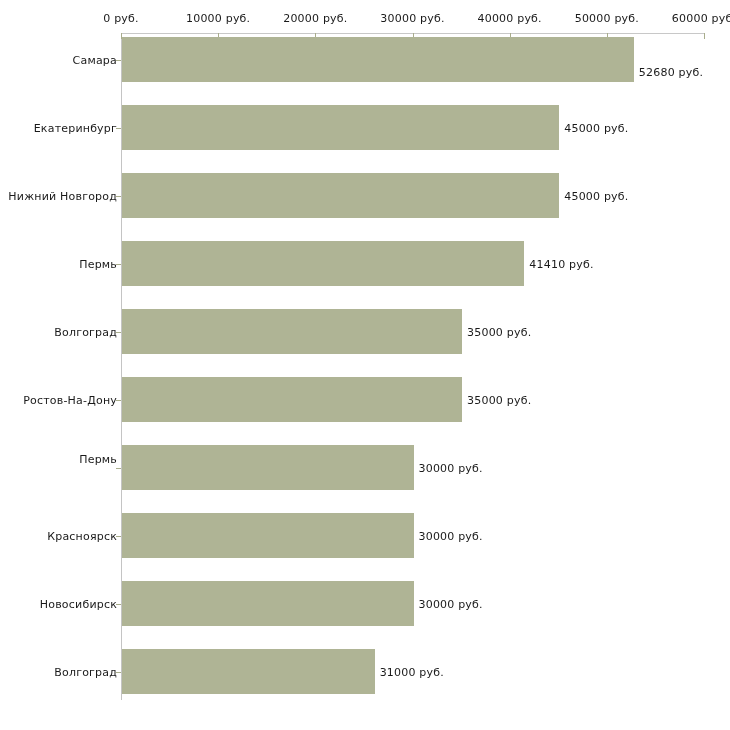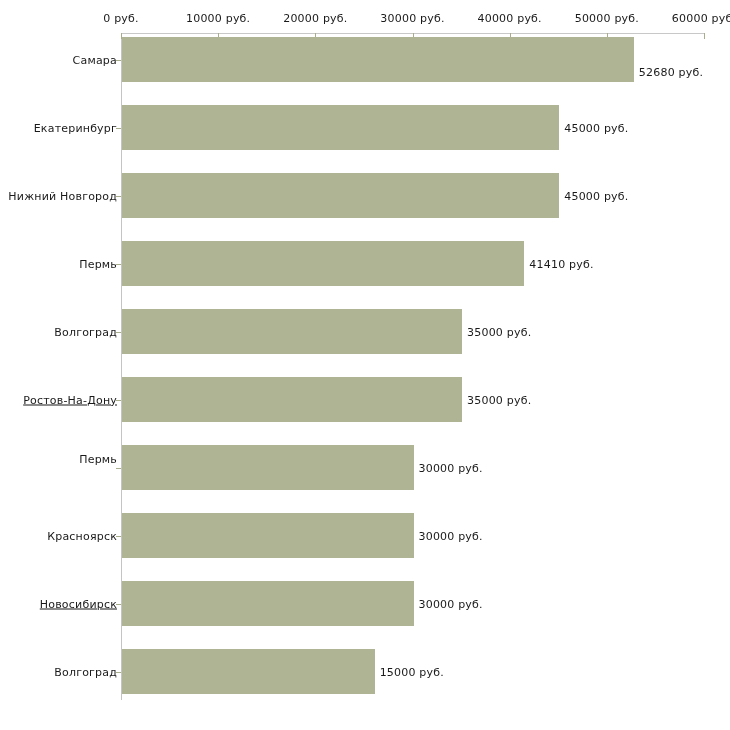--- a/index.html
+++ b/index.html
@@ -123,24 +123,24 @@
       <div class="y-tick" style="top: 535.5px;"></div>
       <div class="y-tick" style="top: 603.5px;"></div>
       <div class="y-tick" style="top: 671.5px;"></div>
     </div>
   <div id="cat-labels">
       <div class="cat-label" style="top: 59.5px;">Самара</div>
       <div class="cat-label" style="top: 127.5px;">Екатеринбург</div>
       <div class="cat-label" style="top: 195.5px;">Нижний Новгород</div>
       <div class="cat-label" style="top: 263.5px;">Пермь</div>
       <div class="cat-label" style="top: 331.5px;">Волгоград</div>
-      <div class="cat-label" style="top: 399.5px; text-decoration: underline;">Ростов-На-Дону</div>
+      <div class="cat-label" style="top: 399.5px;">Ростов-На-Дону</div>
       <div class="cat-label" style="top: 459px;">Пермь</div>
       <div class="cat-label" style="top: 535.5px;">Красноярск</div>
-      <div class="cat-label" style="top: 603.5px; text-decoration: underline;">Новосибирск</div>
+      <div class="cat-label" style="top: 603.5px;">Новосибирск</div>
       <div class="cat-label" style="top: 671.5px;">Волгоград</div>
     </div>
   <div id="bars">
       <div class="bar" style="top: 37px; width: 511.874px; background: rgb(175, 180, 149);"></div>
       <div class="bar-value" style="top: 72px; left: 638.874px;">52680 руб.</div>
       <div class="bar" style="top: 105px; width: 437.25px; background: rgb(175, 180, 149);"></div>
       <div class="bar-value" style="top: 127.5px; left: 564.25px;">45000 руб.</div>
       <div class="bar" style="top: 173px; width: 437.25px; background: rgb(175, 180, 149);"></div>
       <div class="bar-value" style="top: 195.5px; left: 564.25px;">45000 руб.</div>
       <div class="bar" style="top: 241px; width: 402.367px; background: rgb(175, 180, 149);"></div>
@@ -149,16 +149,16 @@
       <div class="bar-value" style="top: 331.5px; left: 467.083px;">35000 руб.</div>
       <div class="bar" style="top: 377px; width: 340.083px; background: rgb(175, 180, 149);"></div>
       <div class="bar-value" style="top: 399.5px; left: 467.083px;">35000 руб.</div>
       <div class="bar" style="top: 445px; width: 291.5px; background: rgb(175, 180, 149);"></div>
       <div class="bar-value" style="top: 467.5px; left: 418.5px;">30000 руб.</div>
       <div class="bar" style="top: 513px; width: 291.5px; background: rgb(175, 180, 149);"></div>
       <div class="bar-value" style="top: 535.5px; left: 418.5px;">30000 руб.</div>
       <div class="bar" style="top: 581px; width: 291.5px; background: rgb(175, 180, 149);"></div>
       <div class="bar-value" style="top: 603.5px; left: 418.5px;">30000 руб.</div>
       <div class="bar" style="top: 649px; width: 252.633px; background: rgb(175, 180, 149);"></div>
-      <div class="bar-value" style="top: 671.5px; left: 379.633px;">15000 руб.</div>
+      <div class="bar-value" style="top: 671.5px; left: 379.633px;">31000 руб.</div>
     </div>
 
 </div>
 
 </body></html>

